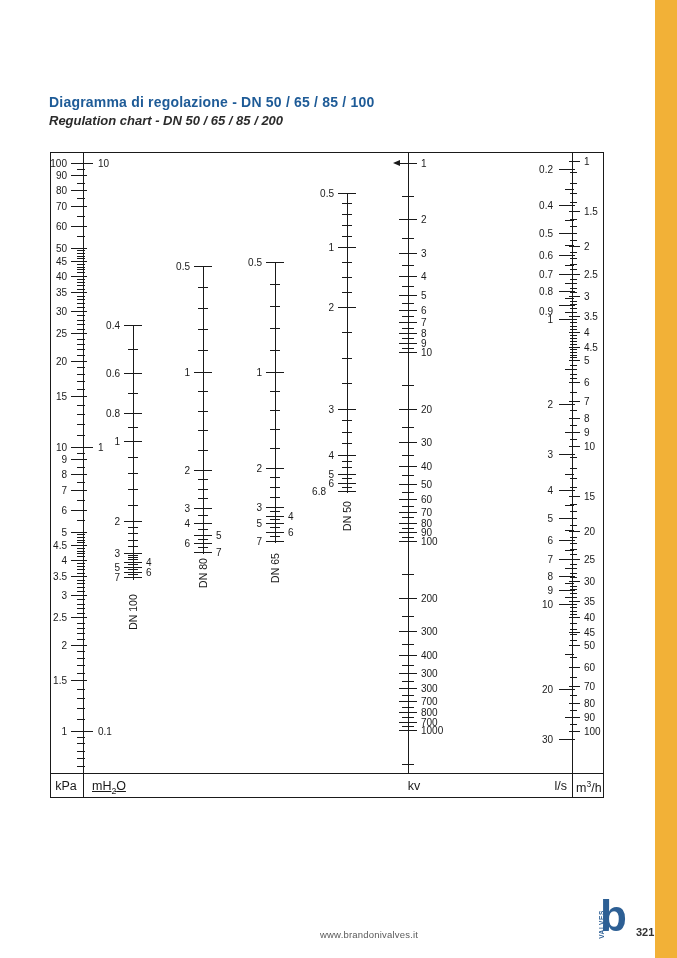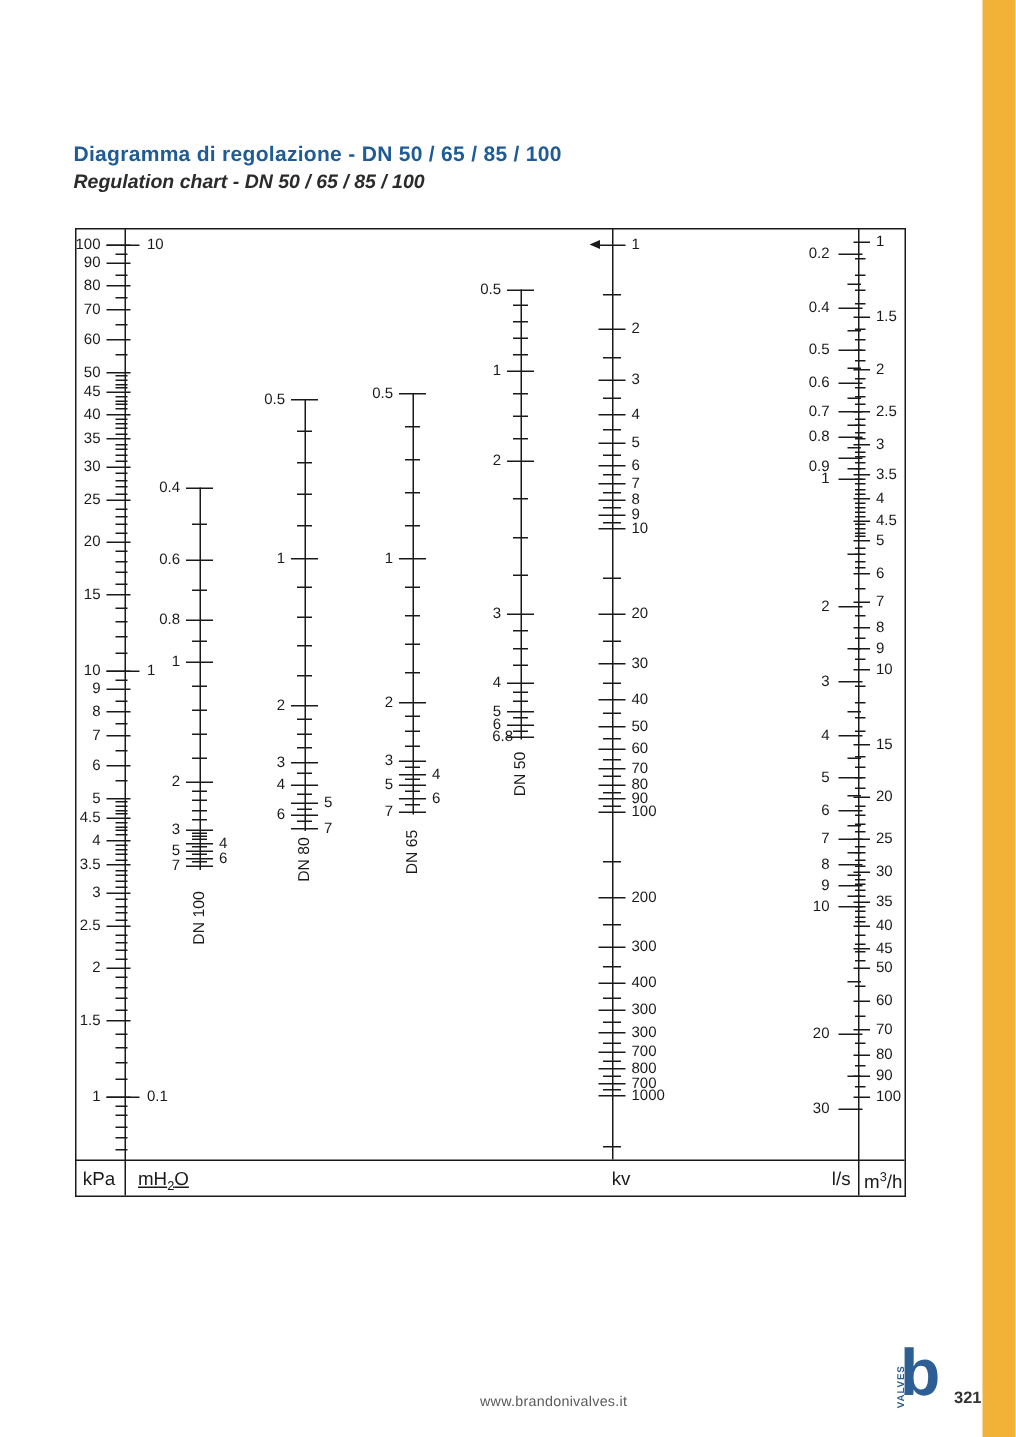--- a/index.html
+++ b/index.html
@@ -32,21 +32,21 @@
   #brand-letter{position:absolute;left:7px;top:-8px;font-size:44px;font-weight:bold;line-height:50px;}
   #brand-vertical{position:absolute;left:-6px;top:22px;font-size:6.5px;font-weight:bold;letter-spacing:.6px;
     transform:rotate(-90deg);transform-origin:center;}
 </style>
 </head>
 <body>
 
 <div id="accent-bar" style="background: rgb(242, 177, 55);"></div>
 
 <div class="title-it" style="color: rgb(30, 91, 151);">Diagramma di regolazione - DN 50 / 65 / 85 / 100</div>
-<div class="title-en">Regulation chart - DN 50 / 65 / 85 / 100</div>
+<div class="title-en">Regulation chart - DN 50 / 65 / 85 / 200</div>
 
 <div id="chart">
     <div class="frame" style="left: 50px; top: 152px; width: 552px; height: 644px;"></div>
     <div class="hline" style="left: 50px; width: 553px; top: 773px;"></div>
     <div class="vline" style="left: 83px; top: 152px; height: 645px;"></div>
     <div class="tick" style="left: 71px; width: 16px; top: 162.5px;"></div>
     <div class="ticklabel left" style="left: 25px; width: 42px; top: 157.5px;">100</div>
     <div class="tick" style="left: 71px; width: 16px; top: 175.495px;"></div>
     <div class="ticklabel left" style="left: 25px; width: 42px; top: 170.495px;">90</div>
     <div class="tick" style="left: 71px; width: 16px; top: 190.022px;"></div>
@@ -298,21 +298,21 @@
     <div class="ticklabel left" style="left: 292px; width: 42px; top: 301.5px;">2</div>
     <div class="tick" style="left: 338px; width: 18px; top: 408.5px;"></div>
     <div class="ticklabel left" style="left: 292px; width: 42px; top: 403.5px;">3</div>
     <div class="tick" style="left: 338px; width: 18px; top: 454.5px;"></div>
     <div class="ticklabel left" style="left: 292px; width: 42px; top: 449.5px;">4</div>
     <div class="tick" style="left: 338px; width: 18px; top: 473.5px;"></div>
     <div class="ticklabel left" style="left: 292px; width: 42px; top: 468.5px;">5</div>
     <div class="tick" style="left: 338px; width: 18px; top: 482.5px;"></div>
     <div class="ticklabel left" style="left: 292px; width: 42px; top: 477.5px;">6</div>
     <div class="tick" style="left: 338px; width: 18px; top: 490.5px;"></div>
-    <div class="ticklabel left" style="left: 300px; width: 42px; top: 485.5px;">6.8</div>
+    <div class="ticklabel left" style="left: 284px; width: 42px; top: 485.5px;">6.8</div>
     <div class="tick" style="left: 342px; width: 10px; top: 203.3px;"></div>
     <div class="tick" style="left: 342px; width: 10px; top: 214.1px;"></div>
     <div class="tick" style="left: 342px; width: 10px; top: 224.9px;"></div>
     <div class="tick" style="left: 342px; width: 10px; top: 235.7px;"></div>
     <div class="tick" style="left: 342px; width: 10px; top: 261.5px;"></div>
     <div class="tick" style="left: 342px; width: 10px; top: 276.5px;"></div>
     <div class="tick" style="left: 342px; width: 10px; top: 291.5px;"></div>
     <div class="tick" style="left: 342px; width: 10px; top: 332px;"></div>
     <div class="tick" style="left: 342px; width: 10px; top: 357.5px;"></div>
     <div class="tick" style="left: 342px; width: 10px; top: 383px;"></div>

